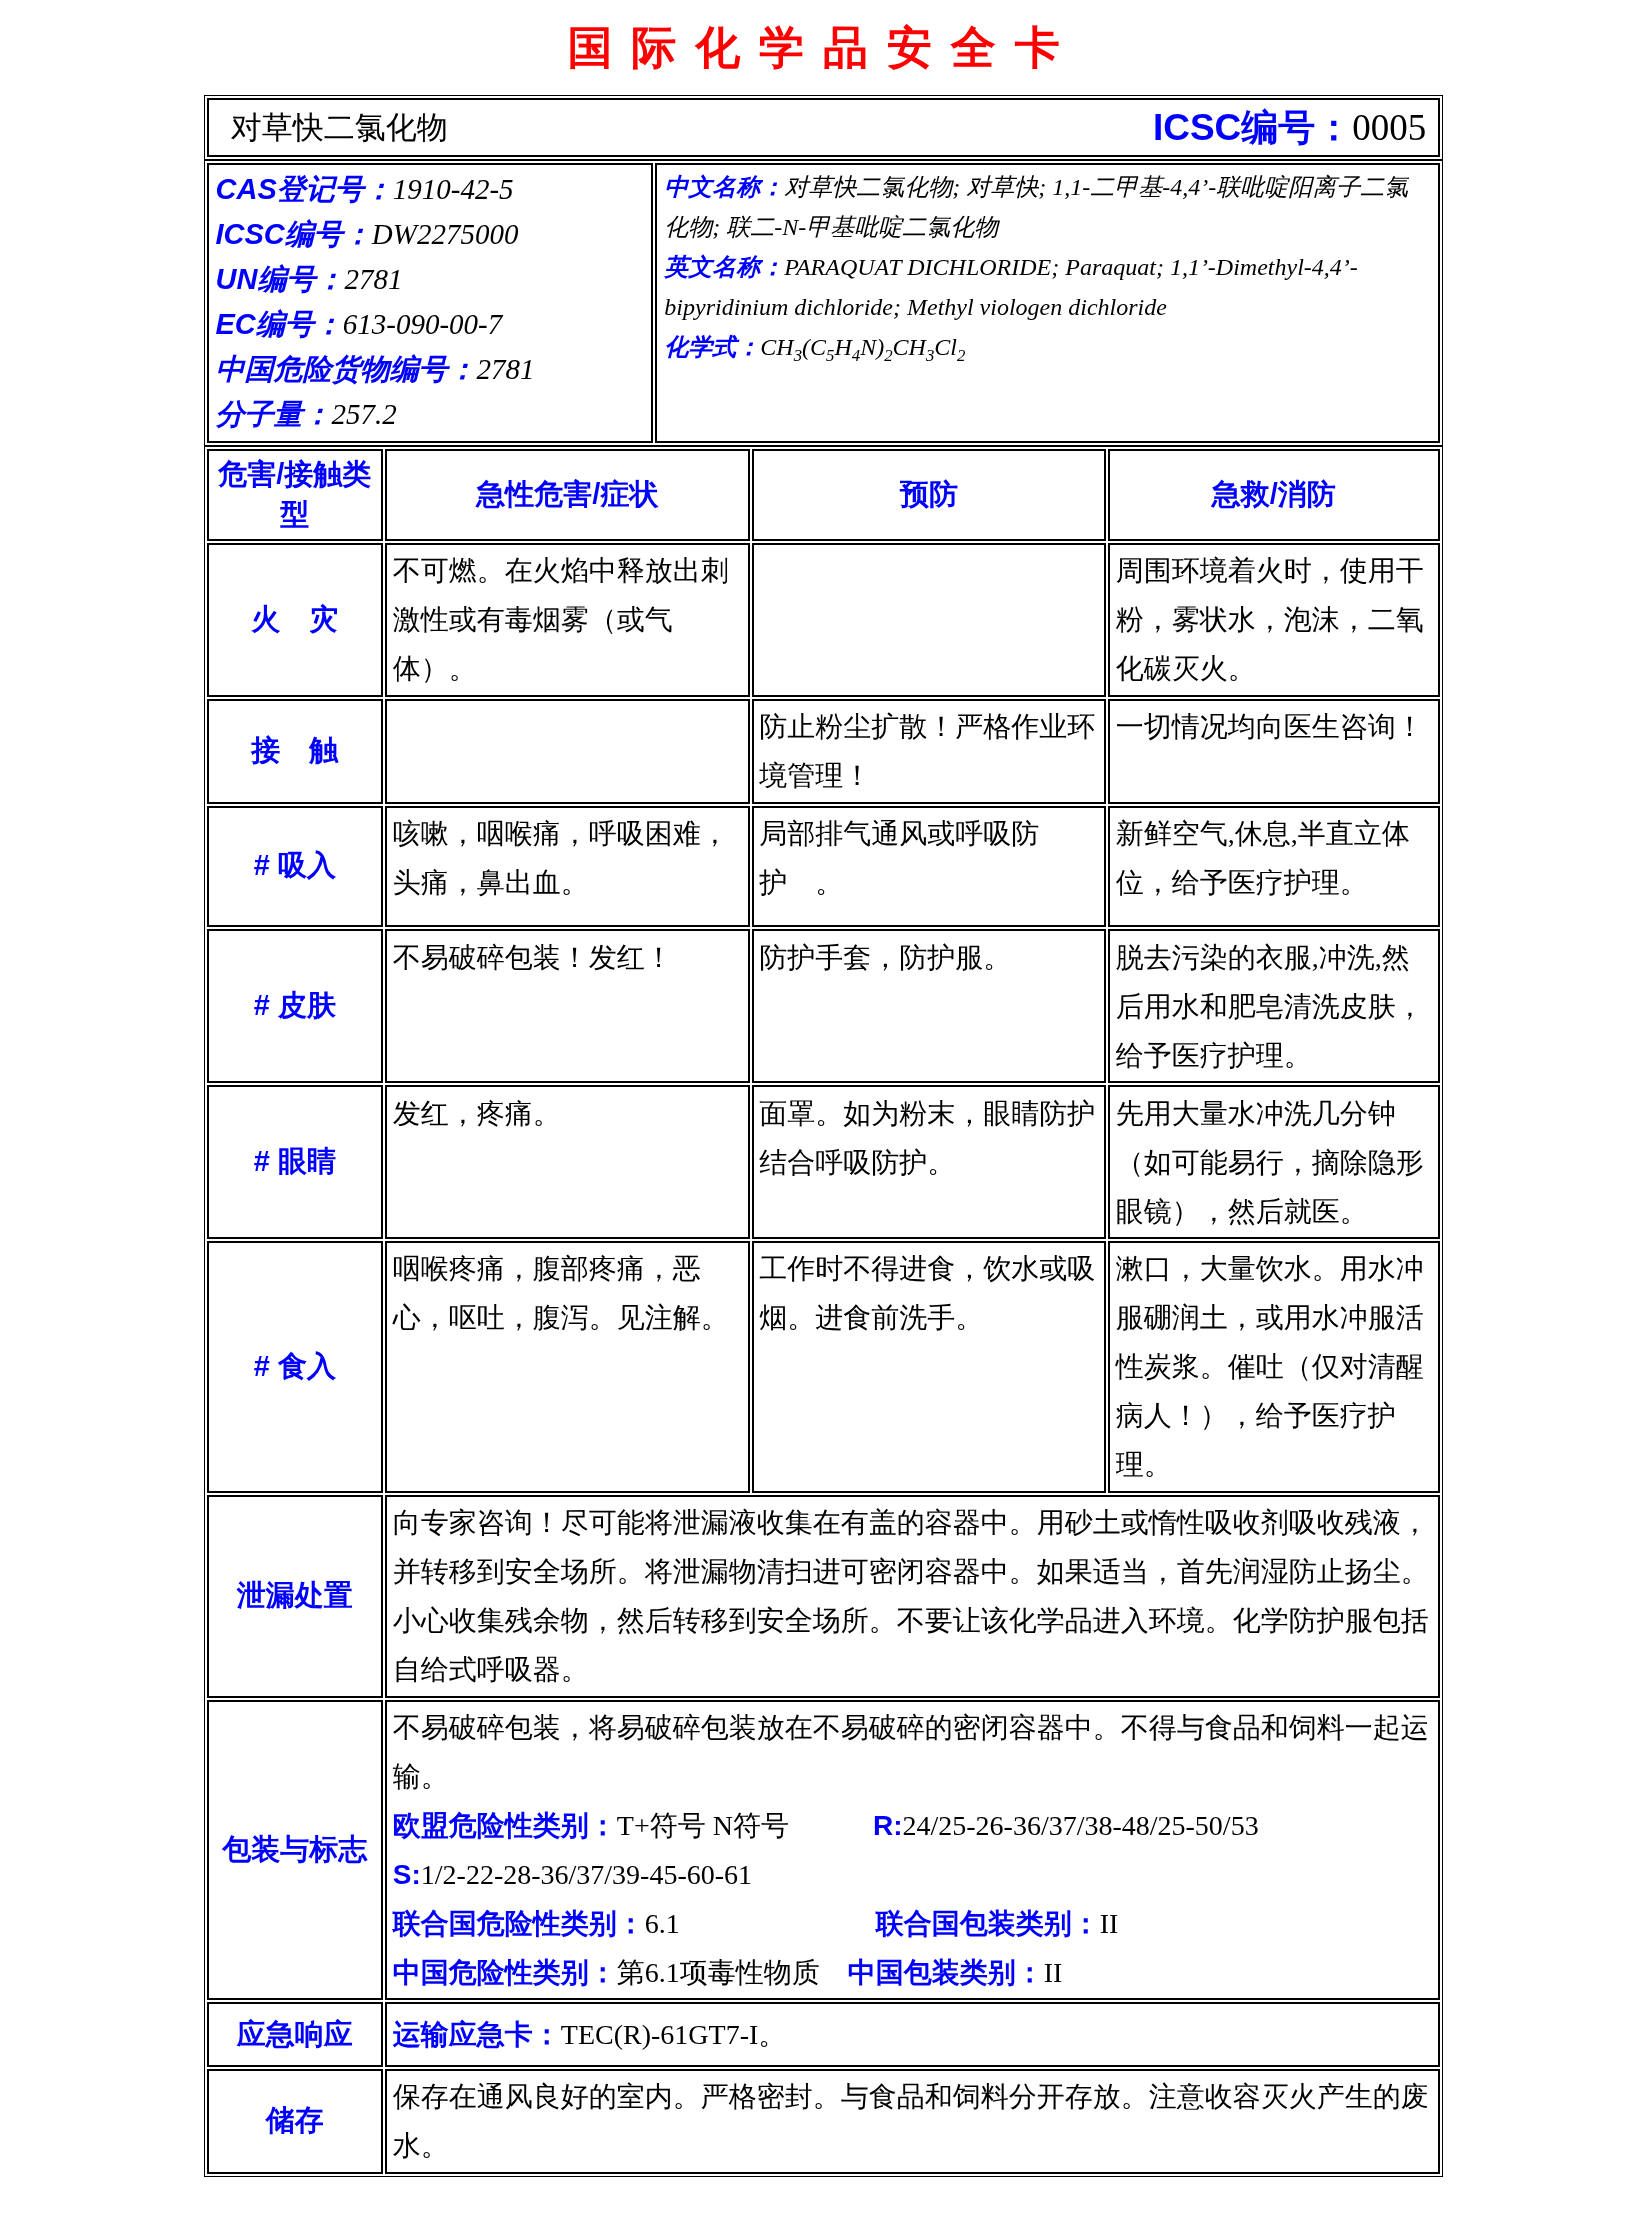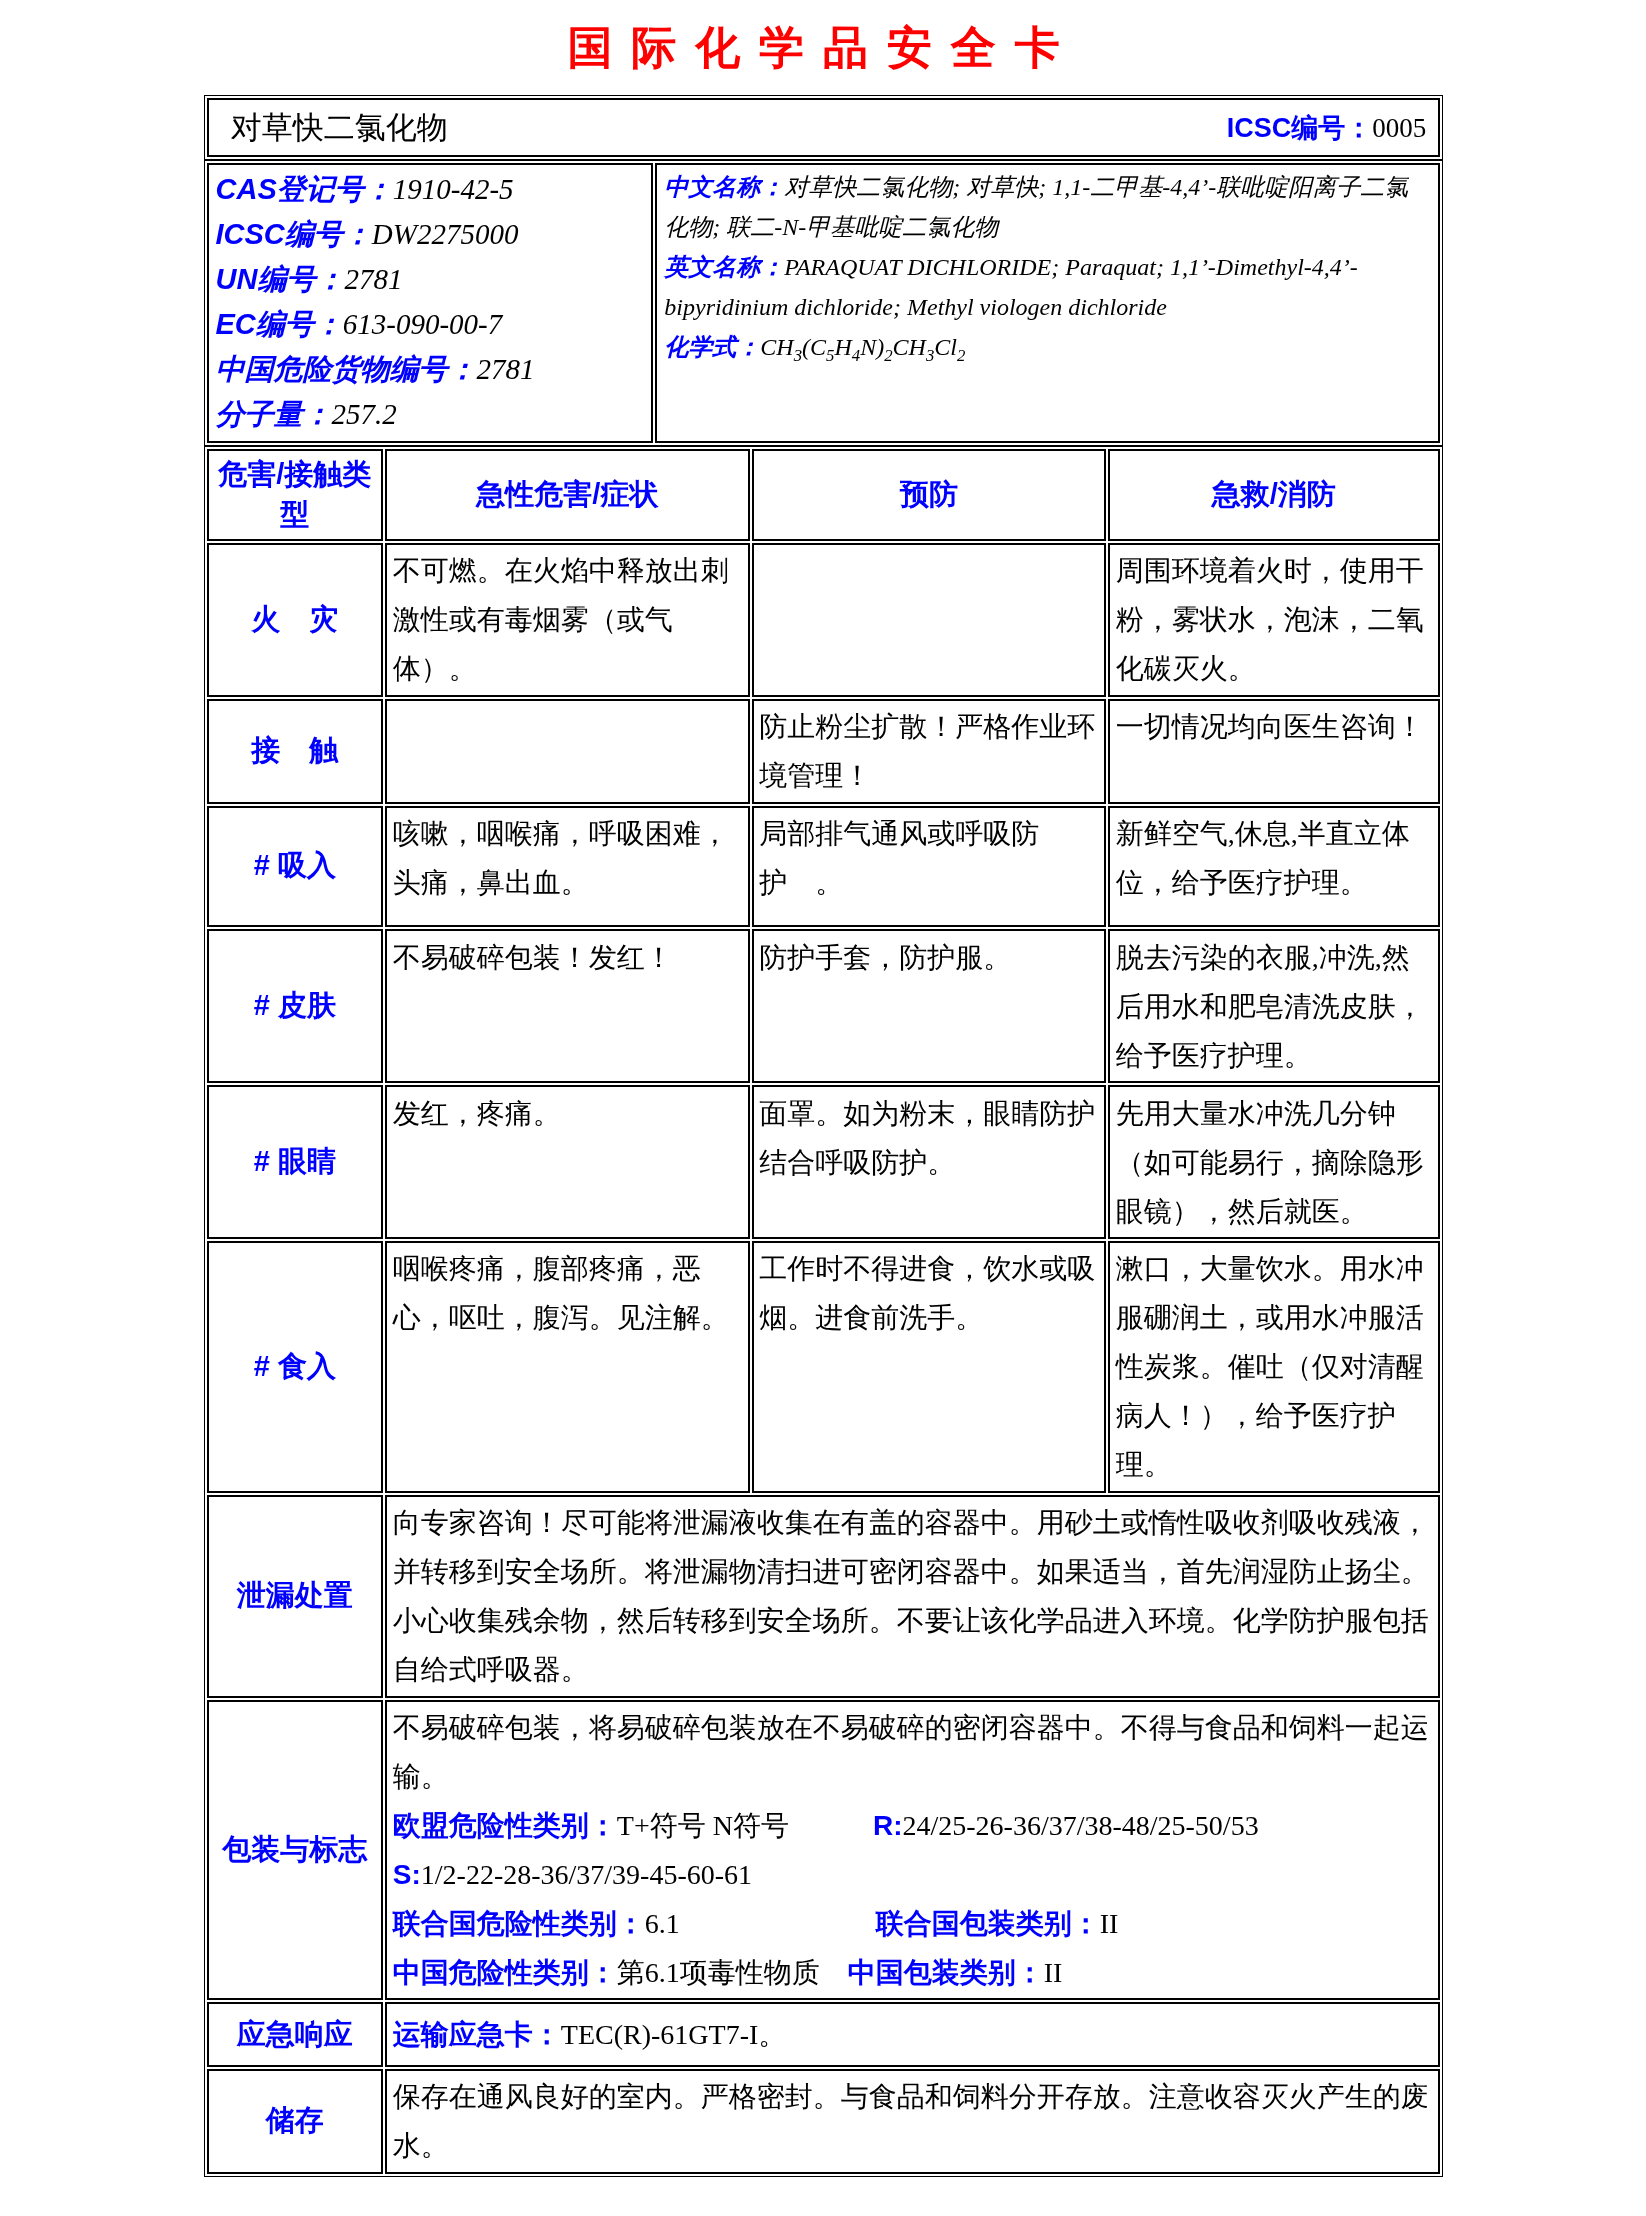--- a/index.html
+++ b/index.html
@@ -33,21 +33,21 @@
   td {
     border: 2.1px solid #000;
     padding: 1.4px 7px;
     vertical-align: top;
     overflow: hidden;
   }
   
   .t-name td { height: 53px; vertical-align: middle; }
   .name-flex { display: flex; justify-content: space-between; align-items: center; }
   .chem-name { font-size: 31px; padding-left: 15.3px; }
-  .icsc { font-size: 27px; white-space: nowrap; padding-right: 4.2px; }
+  .icsc { font-size: 37px; white-space: nowrap; padding-right: 4.2px; }
   
   .t-ids td { height: 273px; font-style: italic; }
   .id-line { font-size: 29px; line-height: 45px; white-space: nowrap; }
   .names-cell { font-size: 24px; line-height: 40px; }
   
   .th-cell, .type-cell {
     color: #0000ff;
     font-weight: bold;
     font-family: "Liberation Sans", "DejaVu Sans", sans-serif;
     font-size: 29px;

